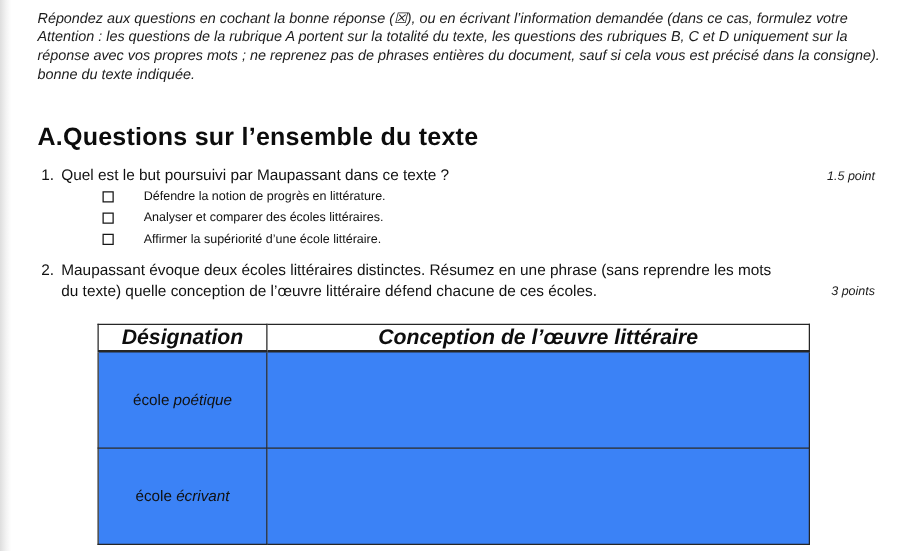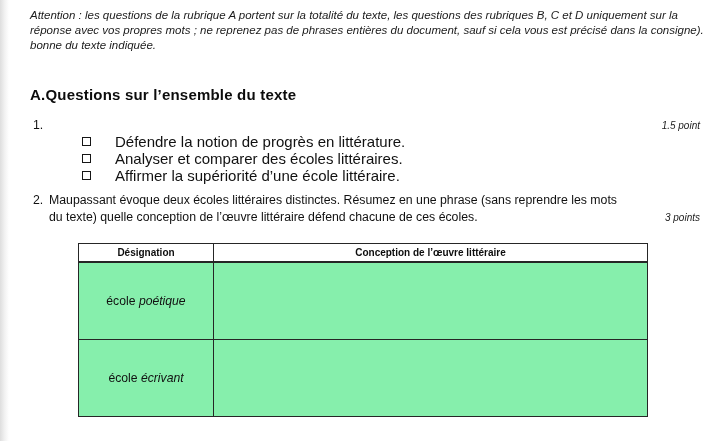--- a/index.html
+++ b/index.html
@@ -15,78 +15,80 @@
     opacity:.55;
   }
   .content{position:absolute;left:30px;top:8px;width:670px;}
 
   
   .intro{font-style:italic;font-size:11.5px;line-height:15px;color:#1b1b1b;}
   .intro .line{white-space:nowrap;}
 
   
   .heading{
-    margin:33px 0 0 0;font-size:15px;line-height:18px;
+    margin:33px 0 0 0;font-size:20px;line-height:18px;
     font-weight:bold;color:#0c0c0c;letter-spacing:.2px;
   }
 
   
   .q-row{display:flex;align-items:baseline;margin-top:14px;font-size:12.3px;line-height:15px;color:#111;}
   .q-num{flex:none;width:16px;margin-left:3px;}
   .q-text{flex:none;}
   .q-points{font-style:italic;font-size:10px;color:#1b1b1b;margin-left:auto;}
 
   .options{margin-top:0;}
   .option{display:flex;align-items:center;height:17px;padding-left:52px;}
   .checkbox{
     flex:none;width:9px;height:9px;box-sizing:border-box;
     border:1.3px solid #161616;background:#fff;
   }
-  .option-label{margin-left:24px;font-size:15px;color:#111;white-space:nowrap;}
+  .option-label{margin-left:24px;font-size:10px;color:#111;white-space:nowrap;}
 
   .q2{margin-top:8px;font-size:12.3px;line-height:17px;color:#111;}
   .q2 .l1{display:flex;}
   .q2 .l1 .q-num{width:16px;margin-left:3px;flex:none;}
   .q2 .l2{display:flex;align-items:center;padding-left:19px;}
   .q2 .l2 .q-points{margin-left:auto;}
 
   
   table.answers{
     margin:17px 0 0 48px;border-collapse:collapse;table-layout:fixed;width:569px;
   }
   table.answers th, table.answers td{
     border:1.4px solid #262626;padding:0;
   }
   table.answers thead th{
-    height:17px;font-size:10px;font-weight:bold;text-align:center;
-    border-bottom-width:2.6px;color:#0d0d0d;
+    height:17px;font-size:17px;font-weight:bold;text-align:center;
+    border-bottom-width:2.6px;color:#0d0d0d;font-style:italic;
   }
-  table.answers tbody td{height:76px;background:#86efac;}
+  table.answers tbody td{height:76px;background:#3b82f6;}
   td.label-cell{text-align:center;vertical-align:middle;font-size:12.2px;color:#111;}
   .label-emph{font-style:italic;}
   col.c1{width:135px;} col.c2{width:434px;}
 </style>
 </head>
 <body>
 
 <div class="scan-edge"></div>
 
 <div class="content">
 
   <div class="intro">
+    <div class="line">Répondez aux questions en cochant la bonne réponse (☒), ou en écrivant l’information demandée (dans ce cas, formulez votre</div>
     <div class="line">Attention : les questions de la rubrique A portent sur la totalité du texte, les questions des rubriques B, C et D uniquement sur la</div>
     <div class="line">réponse avec vos propres mots ; ne reprenez pas de phrases entières du document, sauf si cela vous est précisé dans la consigne).</div>
     <div class="line">bonne du texte indiquée.</div>
   </div>
 
   <h1 class="heading">A.Questions sur l’ensemble du texte</h1>
 
   <div>
     <div class="q-row">
       <span class="q-num">1.</span>
+      <span class="q-text">Quel est le but poursuivi par Maupassant dans ce texte ?</span>
       <span class="q-points">1.5 point</span>
     </div>
     <div class="options">
       <div class="option">
         <span class="checkbox"></span>
         <span class="option-label">Défendre la notion de progrès en littérature.</span>
       </div>
       <div class="option">
         <span class="checkbox"></span>
         <span class="option-label">Analyser et comparer des écoles littéraires.</span>

